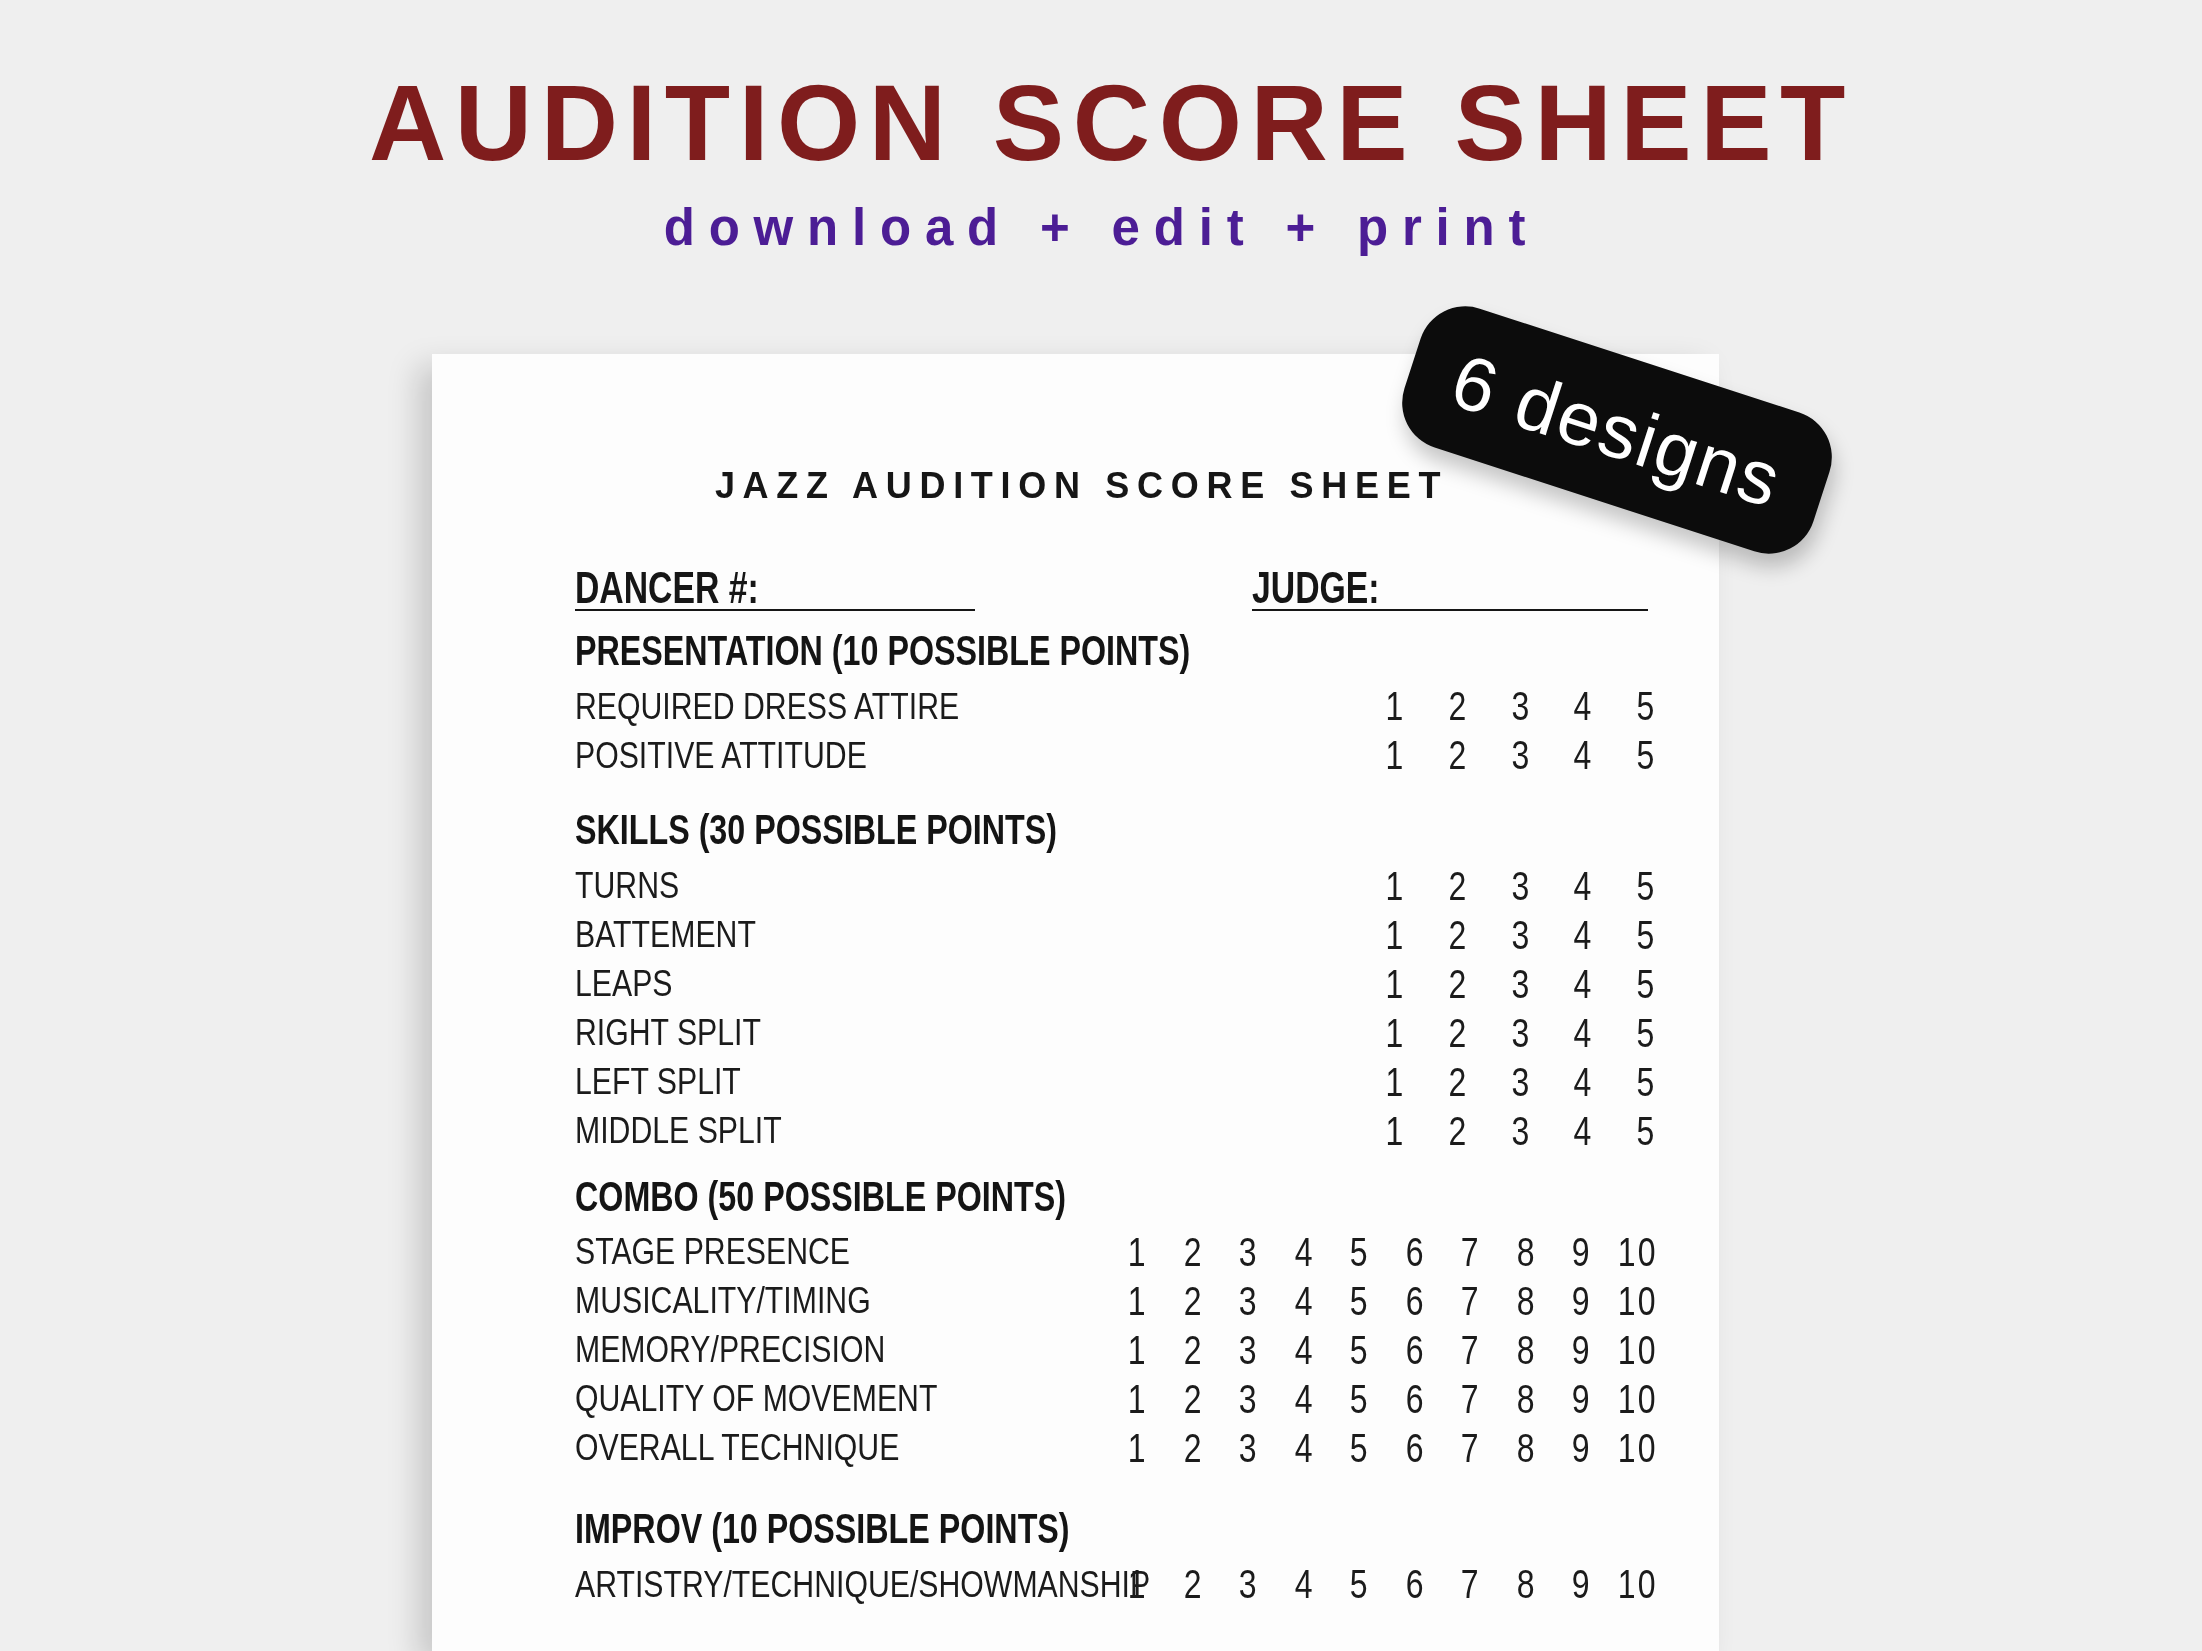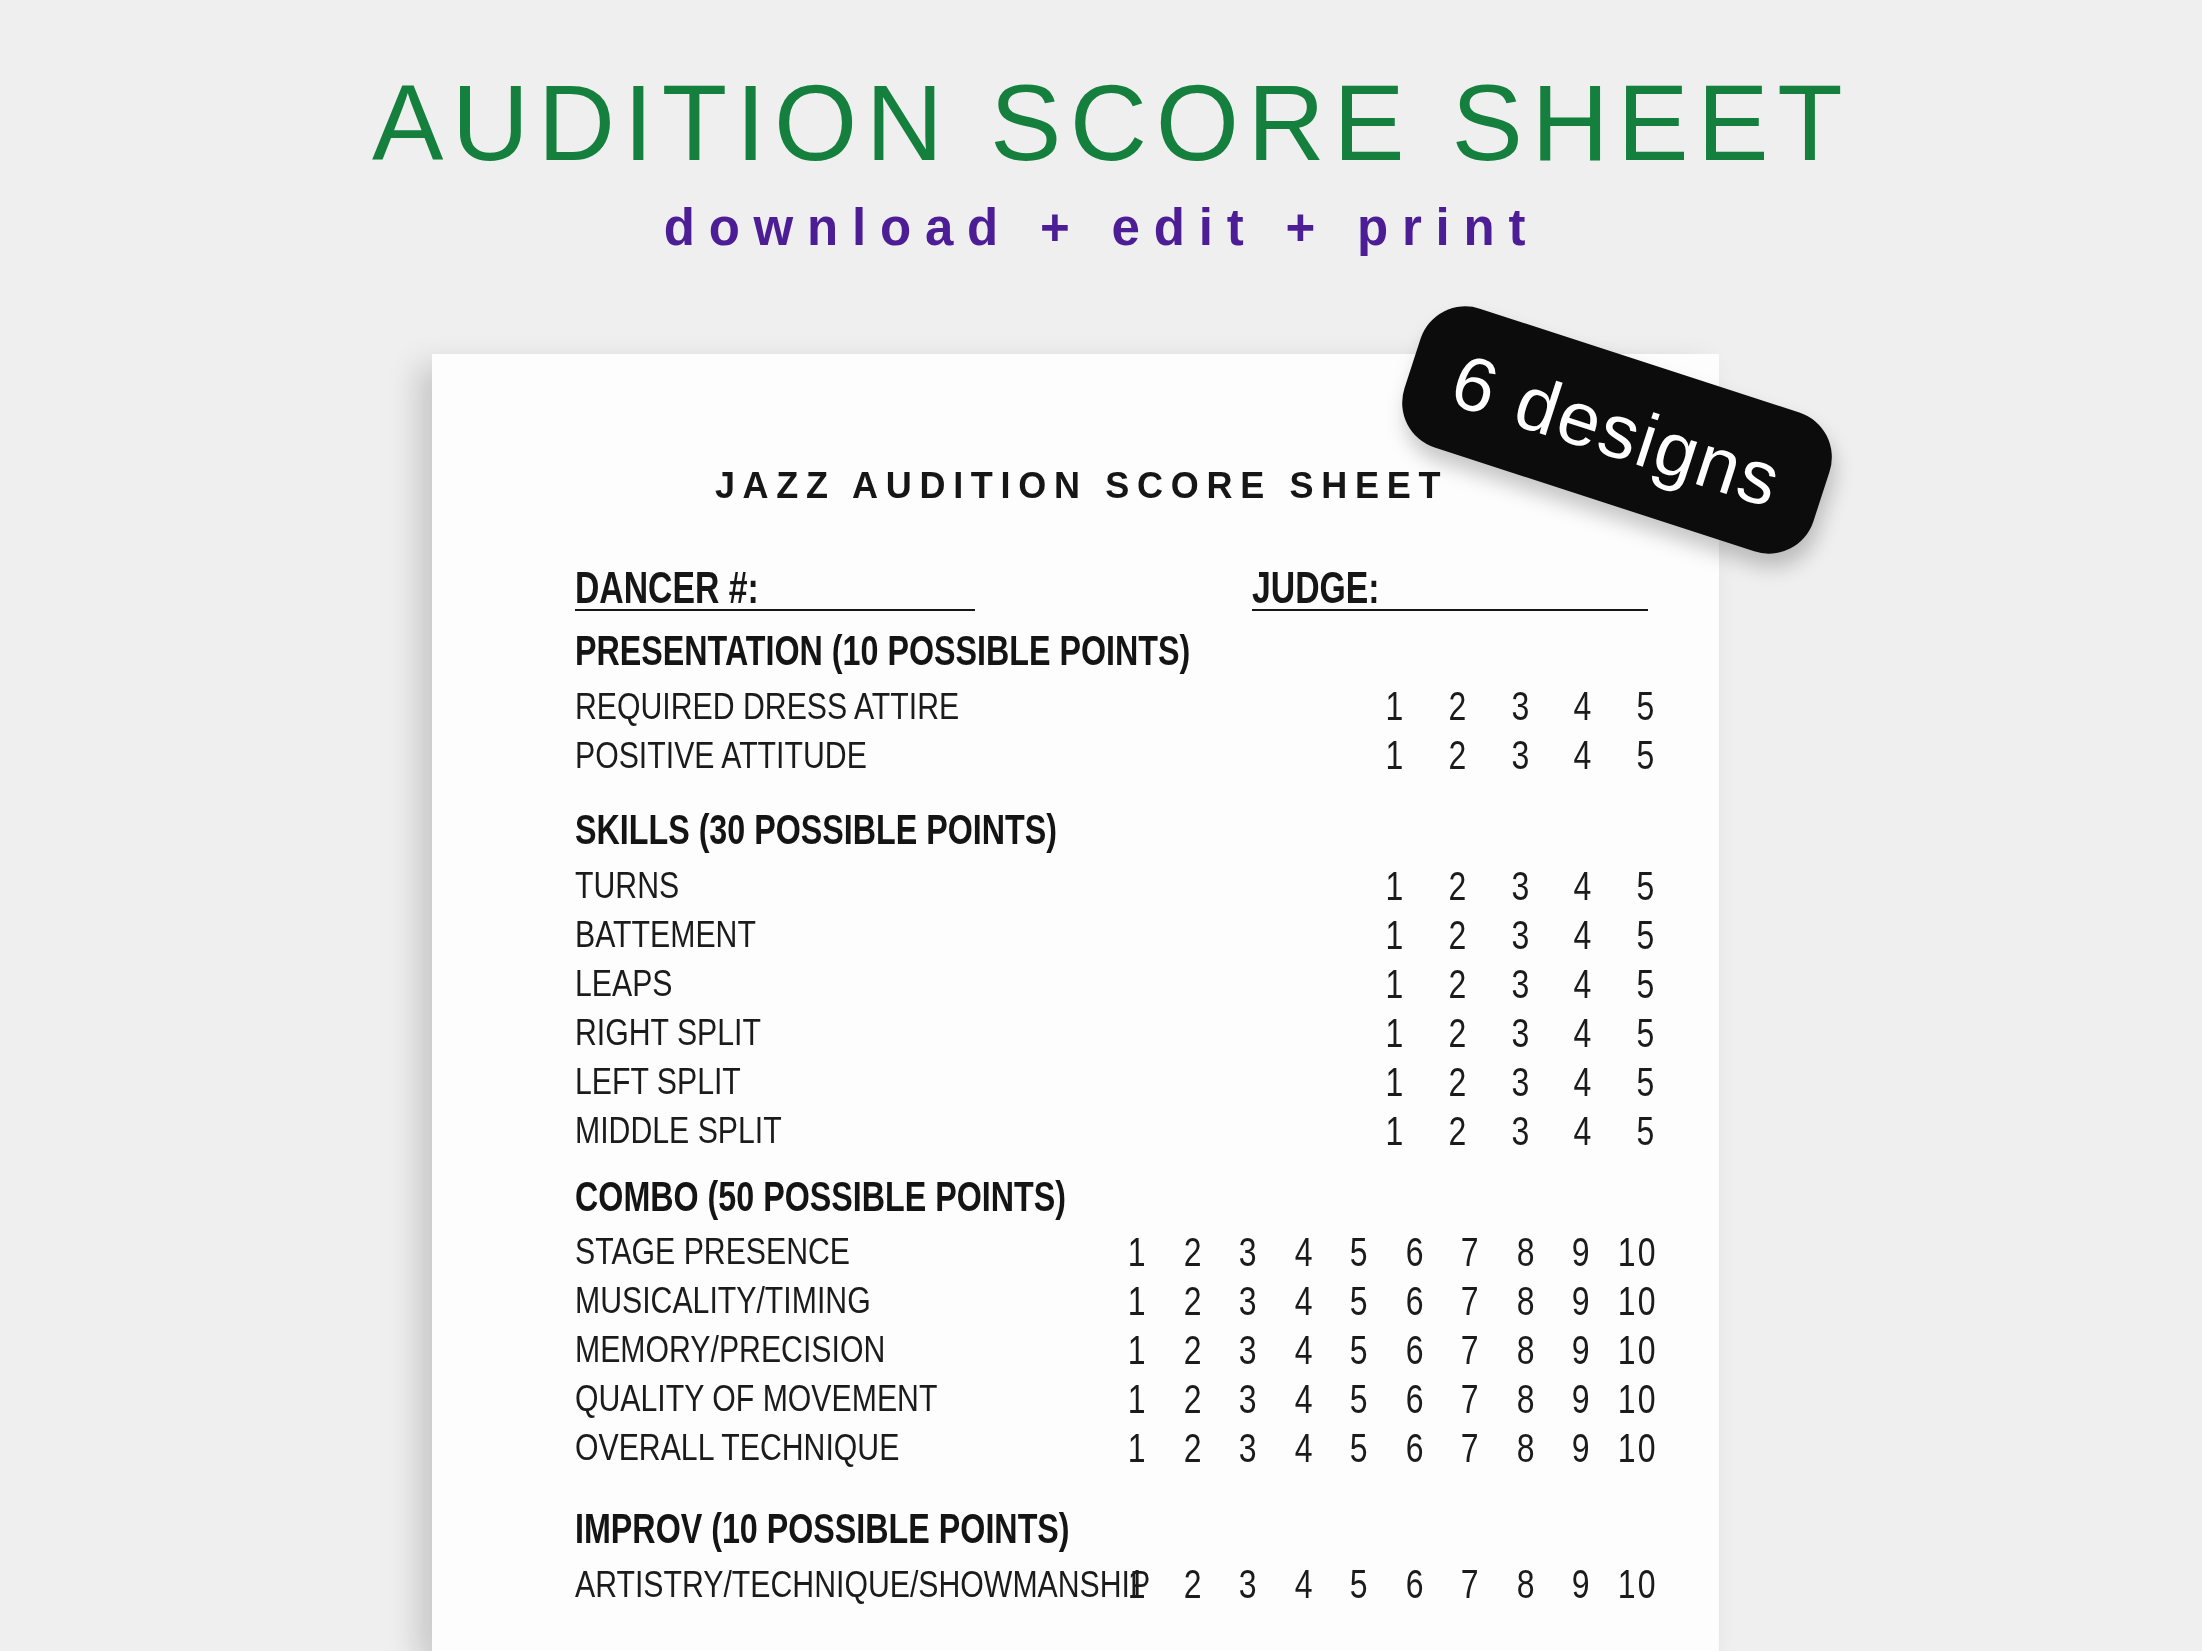--- a/index.html
+++ b/index.html
@@ -5,22 +5,22 @@
   html, body { margin:0; padding:0; }
   body {
     width:2203px; height:1652px; overflow:hidden; position:relative;
     background:#efefef;
     font-family:"Liberation Sans","DejaVu Sans",sans-serif;
   }
 
   
   .page-header { position:absolute; top:76px; left:0; width:2203px; text-align:center; }
   .main-title {
-    margin:0; font-size:107px; font-weight:400; line-height:95px;
-    letter-spacing:0.08em; color:#15803d; white-space:nowrap;padding-left:20px;
+    margin:0; font-size:107px; font-weight:700; line-height:95px;
+    letter-spacing:0.08em; color:#7f1d1d; white-space:nowrap;padding-left:20px;
   }
   .subtitle {
     margin:26px 0 0 0; font-size:51px; font-weight:700; line-height:62px;
     letter-spacing:13.8px; color:#4c1d95; white-space:nowrap;
   }
 
   
   .paper {
     position:absolute; left:432px; top:354px; width:1287px; height:1297px;
     background:#fdfdfd; box-shadow:-15.5px 12px 29px rgba(0,0,0,0.17);

